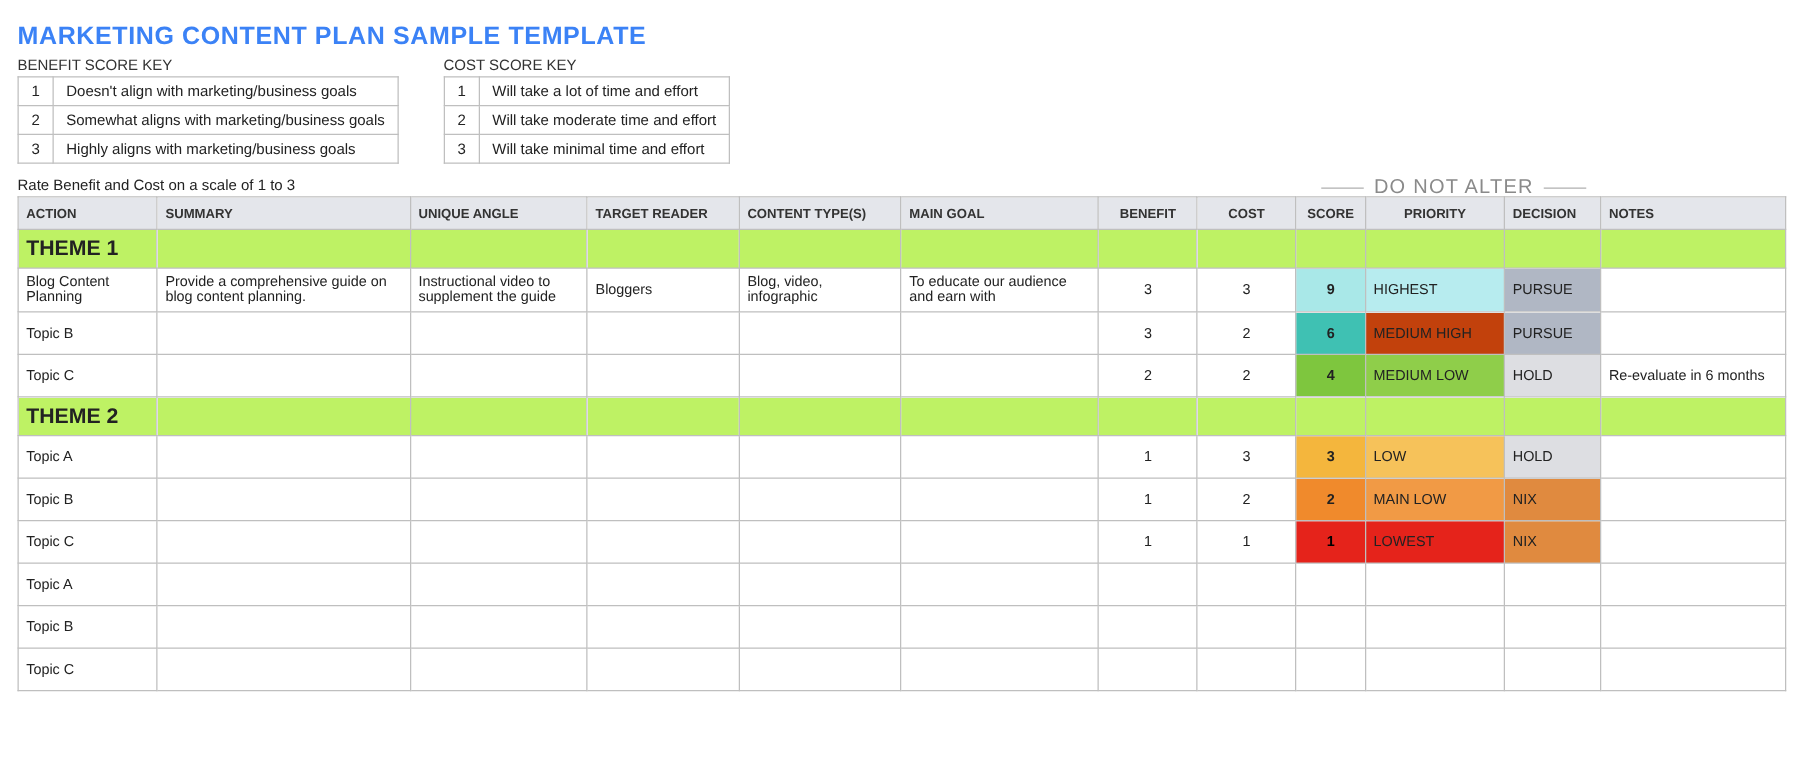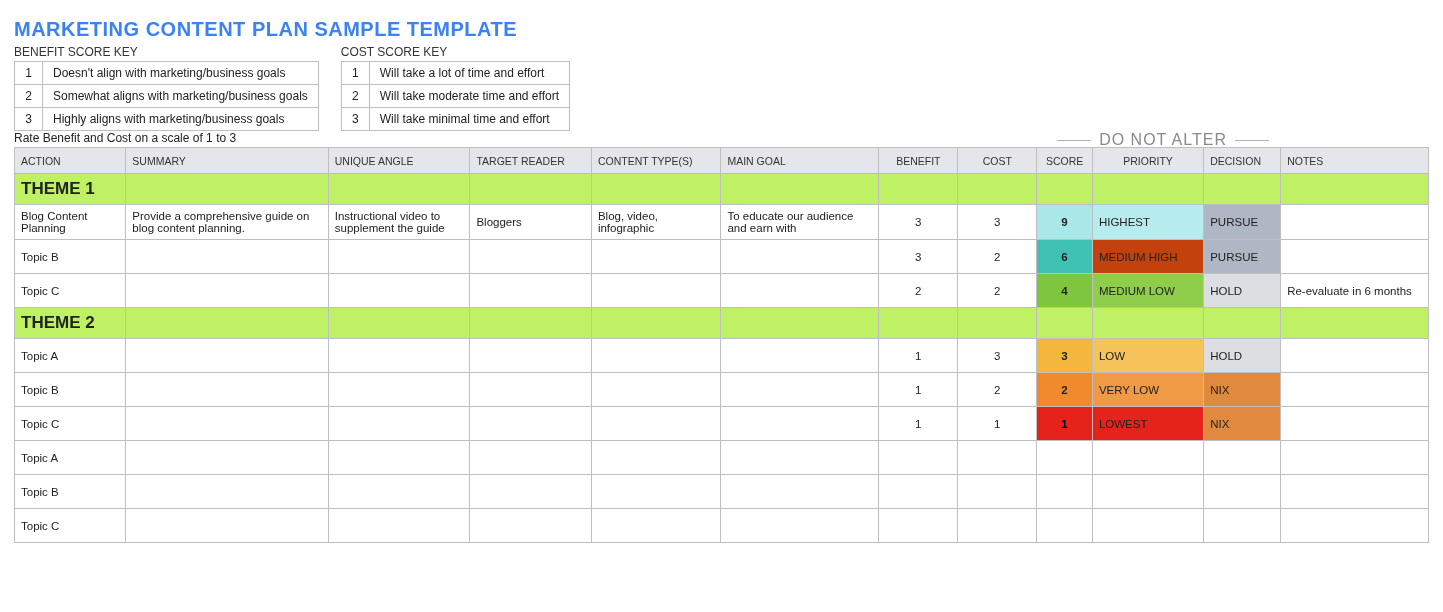--- a/index.html
+++ b/index.html
@@ -14,21 +14,22 @@
   }
   h1.title {
     margin: 0 0 4px 0;
     font-size: 20px;
     font-weight: 700;
     letter-spacing: 0.5px;
     color: #3b82f6;
   }
   .keys {
     display: flex;
-    gap: 22px;
+    gap: 36px;
+    margin-bottom: 10px;
   }
   .key-block { }
   .key-title {
     font-size: 12px;
     margin-bottom: 2px;
     color: #333;
   }
   table.key {
     border-collapse: collapse;
     font-size: 12px;
@@ -75,21 +76,21 @@
     font-size: 11.5px;
   }
   table.main th, table.main td {
     border: 1px solid #bfbfbf;
     padding: 5px 6px;
     vertical-align: middle;
     overflow: hidden;
   }
   table.main th {
     background: #e4e6eb;
-    font-weight: 400;
+    font-weight: 700;
     text-align: left;
     font-size: 10.5px;
     color: #333;
     height: 26px;
   }
   table.main th.center { text-align: center; }
   col.c-action  { width: 110px; }
   col.c-summary { width: 200px; }
   col.c-angle   { width: 140px; }
   col.c-reader  { width: 120px; }
@@ -298,21 +299,21 @@
       <tr class="data">
         <td>Topic B</td>
         <td></td>
         <td></td>
         <td></td>
         <td></td>
         <td></td>
         <td class="center">1</td>
         <td class="center">2</td>
         <td class="center bold sc-2">2</td>
-        <td class="pr-verylow">VERY LOW</td>
+        <td class="pr-verylow">MAIN LOW</td>
         <td class="dec-nix">NIX</td>
         <td></td>
       </tr>
       <tr class="data">
         <td>Topic C</td>
         <td></td>
         <td></td>
         <td></td>
         <td></td>
         <td></td>

